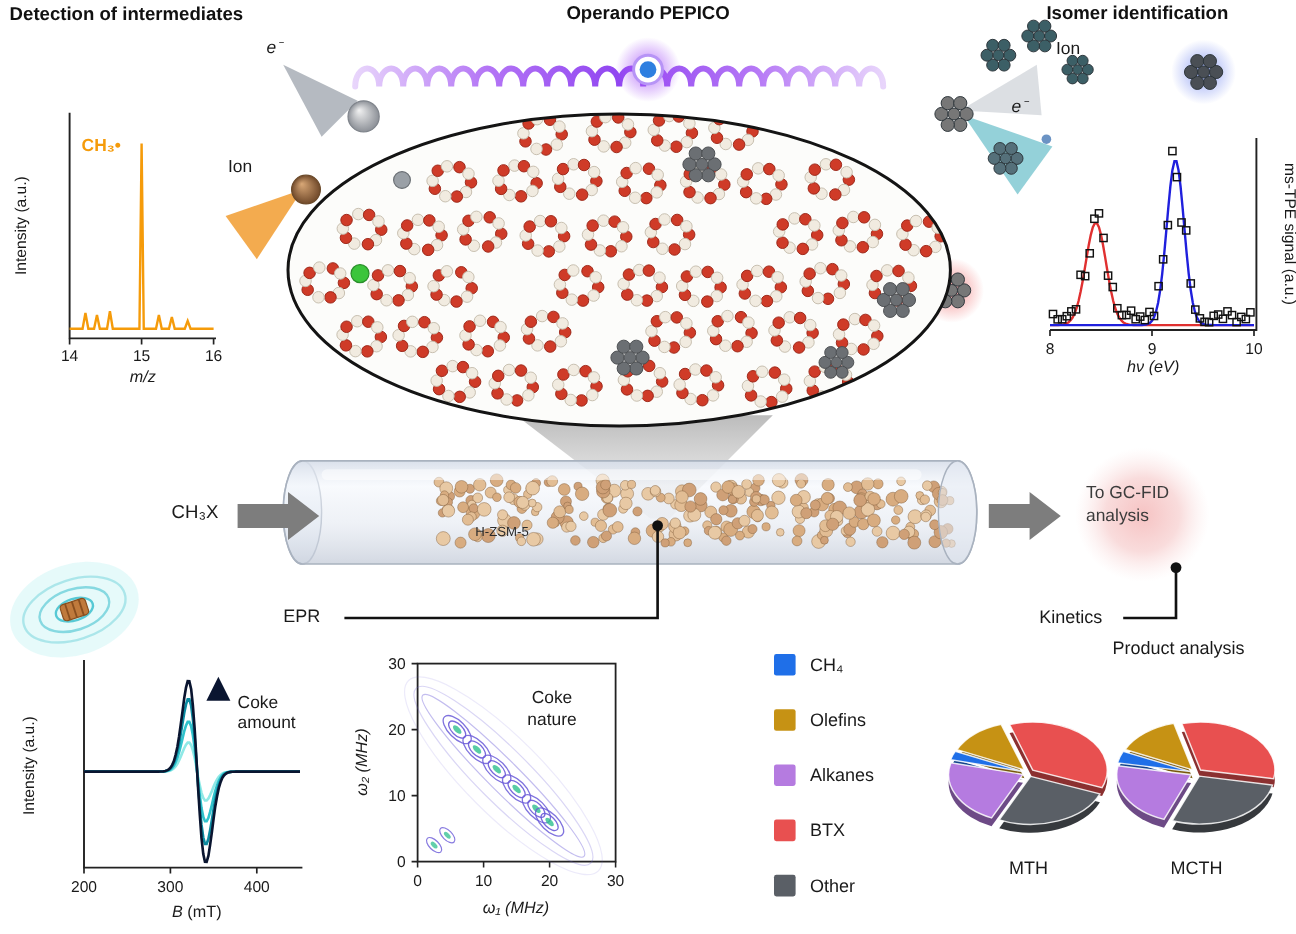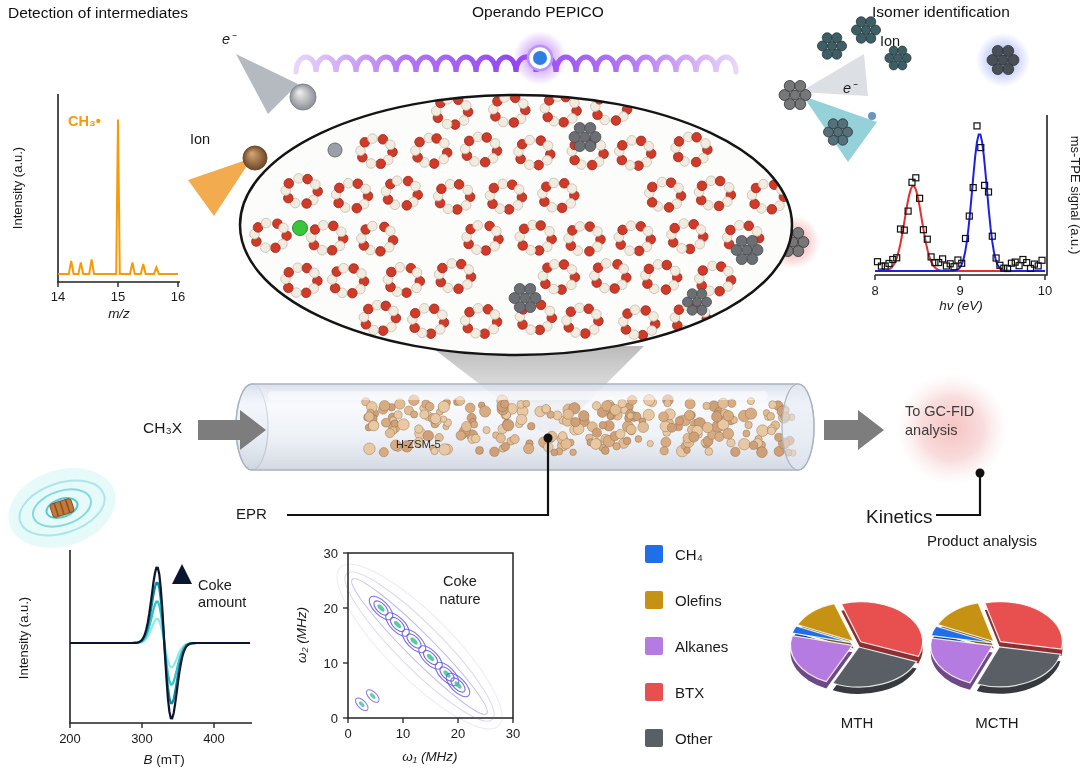--- a/index.html
+++ b/index.html
@@ -1,20 +1,20 @@
 <!DOCTYPE html>
 <html><head>
 <meta charset="utf-8">
 <style>
   html,body{margin:0;padding:0;background:#fff;}
   #canvas{position:relative;width:1080px;height:778px;background:#fff;overflow:hidden;
           font-family:"Liberation Sans", sans-serif;}
   svg.layer{position:absolute;left:0;top:0;}
   .lbl{position:absolute;color:#1a1a1a;white-space:nowrap;z-index:5;}
-  .title{font-size:15.5px;font-weight:400;color:#111;}
+  .title{font-size:15.5px;font-weight:700;color:#111;}
   .ital{font-style:italic;}
   .chart{position:absolute;z-index:3;}
   #gcfid-text{position:absolute;left:905px;top:402px;width:96px;
               font-size:14.5px;color:#3c3c3c;line-height:1.3;z-index:5;}
   #legend{position:absolute;left:645px;top:545px;z-index:5;}
   .legend-row{display:flex;align-items:flex-end;margin-bottom:28px;}
   .legend-swatch{width:18px;height:18px;margin-right:12px;border-radius:2px;}
   .legend-label{font-size:15px;color:#1a1a1a;}
 </style>
 </head>
@@ -1137,16 +1137,16 @@
 
 <span class="lbl ital" style="left:222px;top:28px;font-size:14.5px">e⁻</span>
 <span class="lbl" style="left:190px;top:131px;font-size:14.5px">Ion</span>
 <span class="lbl" style="left:880px;top:33px;font-size:14.5px">Ion</span>
 <span class="lbl ital" style="left:843px;top:77px;font-size:14.5px">e⁻</span>
 
 <span class="lbl" style="left:143px;top:419px;font-size:15.5px">CH₃X</span>
 <span class="lbl" style="left:396px;top:438px;font-size:11px;color:#2a2a2a">H-ZSM-5</span>
 <div id="gcfid-text">To GC-FID analysis</div>
 <span class="lbl" style="left:236px;top:505px;font-size:15px">EPR</span>
-<span class="lbl" style="left:866px;top:506px;font-size:19px">Kinetics</span>
+<span class="lbl" style="left:866px;top:506px;font-size:15px">Kinetics</span>
 <span class="lbl" style="left:927px;top:532px;font-size:15px">Product analysis</span>
 
 </div>
 
 </body></html>

